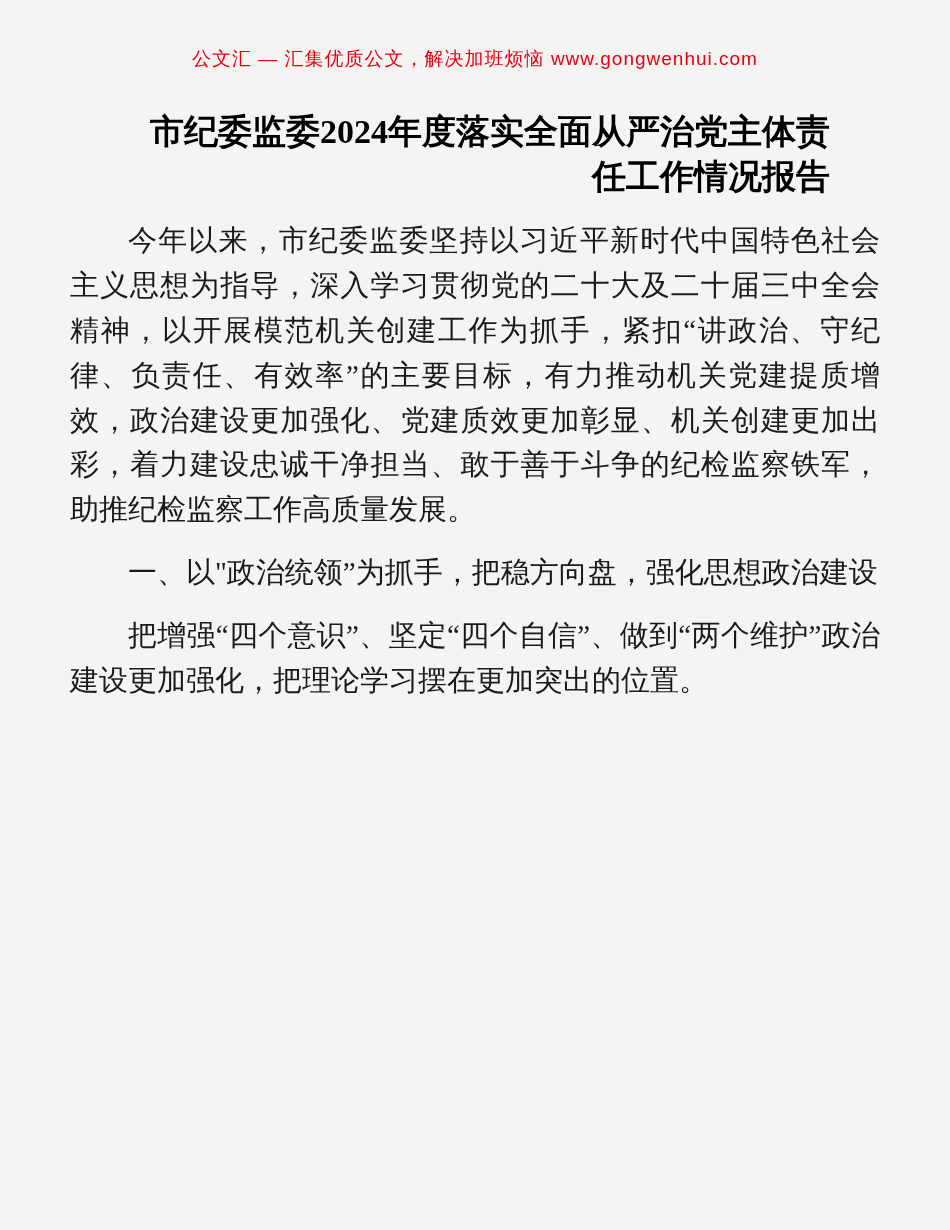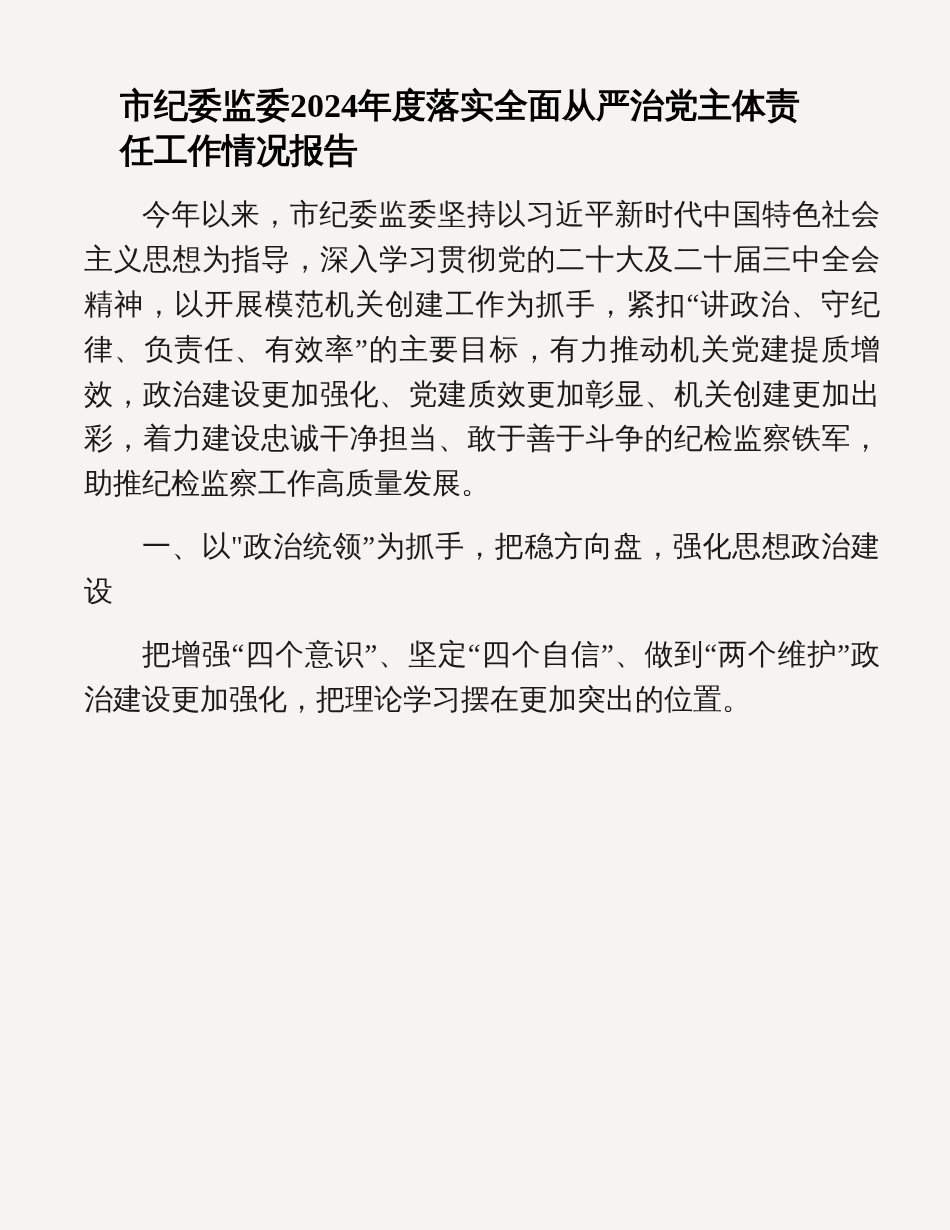--- a/index.html
+++ b/index.html
@@ -20,37 +20,38 @@
     text-align: center;
     font-size: 19px;
     line-height: 26px;
     color: #e60012;
     letter-spacing: 1px;
     font-family: "Liberation Sans", "DejaVu Sans", sans-serif;
   }
   .title {
     font-size: 34px;
     font-weight: bold;
-    text-align: left;
+    text-align: right;
     line-height: 1.32;
     margin: 38px 50px 0 50px;
     color: #000;
   }
   .para {
     font-size: 29px;
     line-height: 1.55;
     text-align: justify;
     text-indent: 2em;
-    margin: 18px 0 0 14px;
+    margin: 18px 0 0 0;
   }
 </style>
 </head>
 <body>
 
 <div class="page">
+  <div class="watermark">公文汇 — 汇集优质公文，解决加班烦恼 www.gongwenhui.com</div>
 
   <h1 class="title">市纪委监委2024年度落实全面从严治党主体责任工作情况报告</h1>
 
   <p class="para">今年以来，市纪委监委坚持以习近平新时代中国特色社会主义思想为指导，深入学习贯彻党的二十大及二十届三中全会精神，以开展模范机关创建工作为抓手，紧扣“讲政治、守纪律、负责任、有效率”的主要目标，有力推动机关党建提质增效，政治建设更加强化、党建质效更加彰显、机关创建更加出彩，着力建设忠诚干净担当、敢于善于斗争的纪检监察铁军，助推纪检监察工作高质量发展。</p>
 
   <p class="para">一、以"政治统领”为抓手，把稳方向盘，强化思想政治建设</p>
 
   <p class="para">把增强“四个意识”、坚定“四个自信”、做到“两个维护”政治建设更加强化，把理论学习摆在更加突出的位置。</p>
 
 

